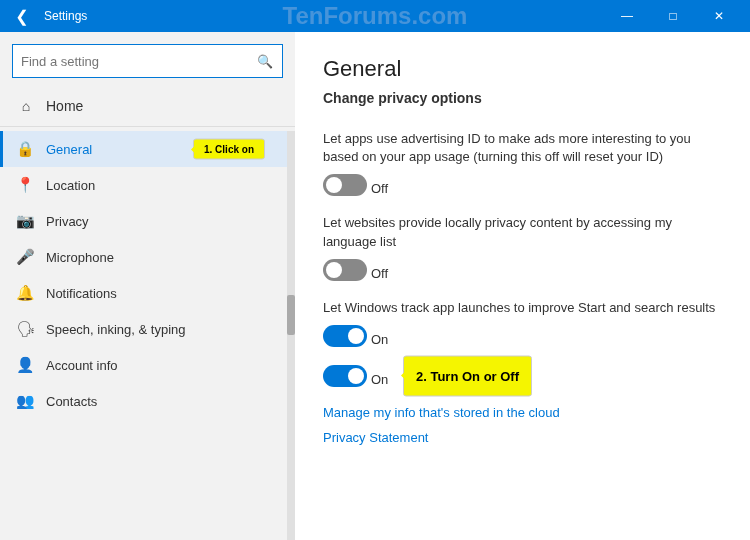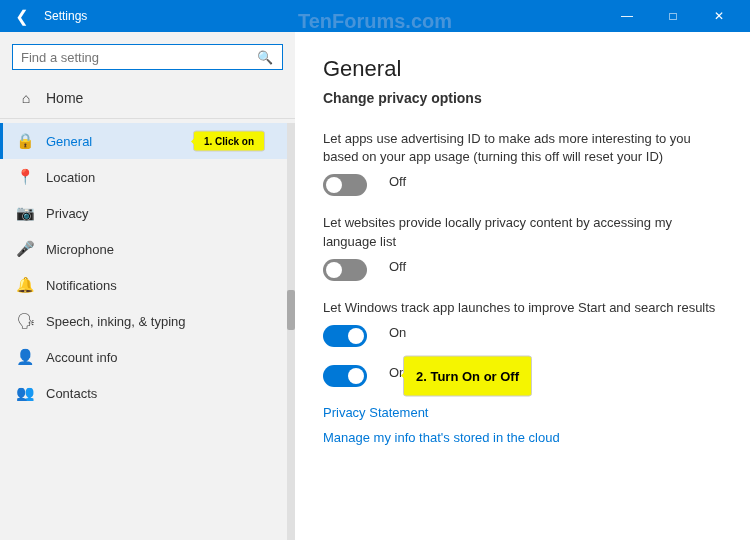--- a/index.html
+++ b/index.html
@@ -32,25 +32,25 @@
       width: 46px; height: 32px;
       display: flex; align-items: center; justify-content: center;
       cursor: pointer; color: white; font-size: 12px;
       background: transparent;
       border: none;
     }
 
     
     .watermark {
       position: absolute;
-      top: 10px;
+      top: 2px;
       left: 50%;
       transform: translateX(-50%);
       color: rgba(100,160,220,0.7);
-      font-size: 20px;
+      font-size: 24px;
       font-weight: bold;
       pointer-events: none;
       z-index: 100;
       white-space: nowrap;
     }
 
     
     .app-body {
       display: flex;
       flex: 1;
@@ -68,21 +68,21 @@
       overflow: hidden;
     }
 
     .search-box {
       margin: 12px 12px 8px 12px;
       display: flex;
       align-items: center;
       border: 1px solid #0078d7;
       background: white;
       padding: 4px 8px;
-      height: 26px;
+      height: 34px;
     }
     .search-input {
       flex: 1;
       border: none;
       outline: none;
       font-size: 13px;
       background: transparent;
       color: #666;
     }
     .search-icon { color: #666; font-size: 13px; }
@@ -210,22 +210,22 @@
       margin-bottom: 18px;
     }
     .privacy-item .description {
       font-size: 13px;
       color: #333;
       margin-bottom: 8px;
       line-height: 1.4;
     }
     .toggle-row {
       display: flex;
-      align-items: flex-start;
-      gap: 22px;
+      align-items: flex-end;
+      gap: 4px;
     }
 
     
     .toggle {
       width: 44px;
       height: 22px;
       border-radius: 11px;
       position: relative;
       cursor: pointer;
       flex-shrink: 0;
@@ -405,17 +405,17 @@
           <div class="toggle-knob"></div>
         </div>
         <span class="toggle-label">On</span>
 
         <div class="callout2" style="left: 80px; top: 50%; transform: translateY(-50%);">
           <span>2. Turn On or Off</span>
         </div>
       </div>
     </div>
 
+    <a class="link-text">Manage my info that's stored in the cloud</a>
     <a class="link-text">Privacy Statement</a>
-    <a class="link-text">Manage my info that's stored in the cloud</a>
   </div>
 
 </div>
 
 </body></html>

